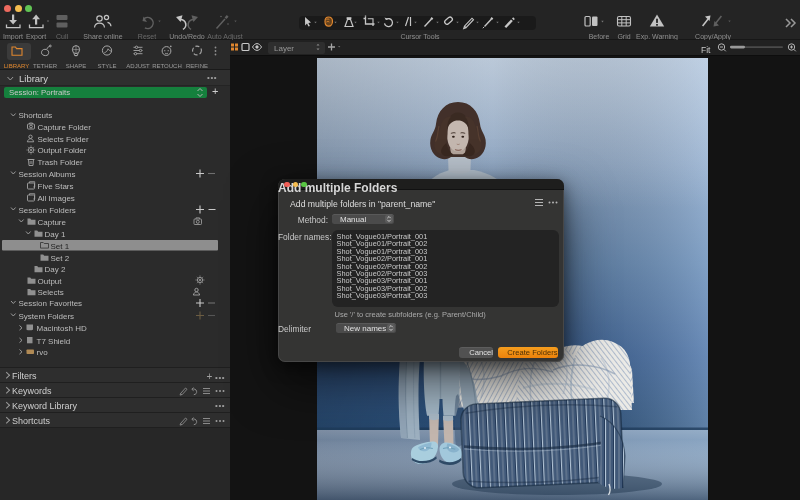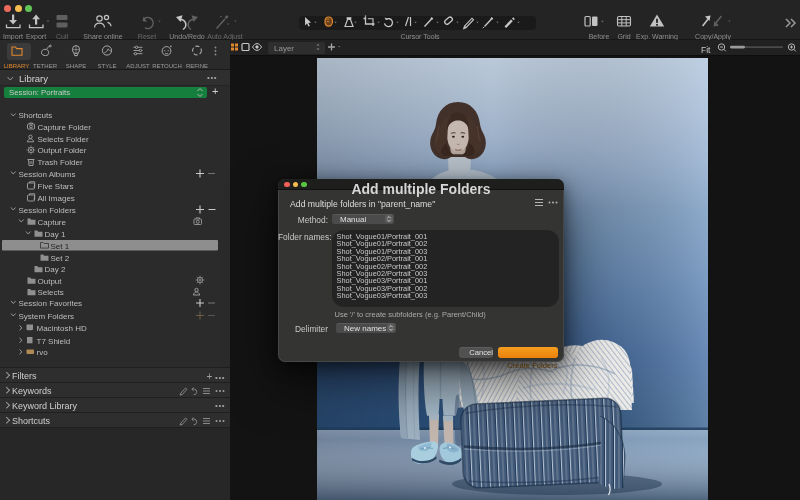--- a/index.html
+++ b/index.html
@@ -17,21 +17,21 @@
 #libhdr{position:absolute;left:0;top:30px;width:230px;height:16px;background:#2f2f2f;border-bottom:1px solid #242424}
 .ph{position:absolute;left:0;width:230px;height:15px;background:#2e2e2e;border-top:1px solid #1f1f1f;font-size:9px;color:#cfcfcf}
 .ph b{font-weight:400;position:absolute;left:12px;top:3px}
 .ph::before{content:"";position:absolute;left:4px;top:5px;width:3.5px;height:3.5px;border-right:1px solid #9a9a9a;border-bottom:1px solid #9a9a9a;transform:rotate(-45deg)}
 .pr{position:absolute;right:5px;top:3px;font-size:8px;color:#9f9f9f;letter-spacing:1px}
 
 #view{left:230px;top:56px;width:570px;height:444px;background:#131313}
 
 #dlg{left:278px;top:179px;width:286px;height:183px;border-radius:7px;background:#343433;outline:1px solid rgba(110,110,110,.35);outline-offset:-1px;box-shadow:0 20px 50px rgba(0,0,0,.6),0 4px 16px rgba(0,0,0,.5);z-index:40}
 #dtit{position:absolute;left:0;top:0;width:100%;height:11px;background:#1e1e1d;border-radius:7px 7px 0 0;border-bottom:1px solid #111}
-#dtit span{position:absolute;left:0;right:0;top:2px;text-align:center;font-size:14px;font-weight:bold;color:#d6d6d6}
+#dtit span{position:absolute;left:0;right:0;top:2px;text-align:left;font-size:12px;font-weight:bold;color:#d6d6d6}
 .dl{position:absolute;font-size:8.4px;color:#c9c9c9;white-space:nowrap}
 .sel2{position:absolute;height:10px;background:#4b4b4b;border-radius:2.5px;font-size:8px;color:#e0e0e0;box-shadow:inset 0 1px 0 rgba(255,255,255,.08)}
 .sel2 i{font-style:normal;position:absolute;left:8px;top:1px}
 .stp{position:absolute;right:1px;top:1px;width:8px;height:8px;background:#5c5c5c;border-radius:2px}
 .btn{position:absolute;height:10.5px;border-radius:3px;font-size:7.6px;text-align:right}
 svg{position:absolute;overflow:visible}
 .t{position:absolute;white-space:nowrap}
 </style></head>
 <body>
 <div id="stage">
@@ -630,37 +630,37 @@
   <div class="dl" style="left:0;top:36px;width:50px;text-align:right">Method:</div>
   <div class="sel2" style="left:54px;top:35px;width:62px">
         <i>Manual</i>
     <span class="stp">
           <svg width="8" height="8" style="left:0;top:0">
             <path d="M2.3 3.2 4 1.5 5.7 3.2M2.3 4.8 4 6.5 5.7 4.8" fill="none" stroke="#d0d0d0" stroke-width="1"></path>
           </svg>
         </span>
   </div>
   <div class="dl" style="left:0;top:53px;width:50px;text-align:left">Folder names:</div>
-  <div class="ab" style="left:53.5px;top:51px;width:227px;height:76.5px;background:#232323;border-radius:12px">
+  <div class="ab" style="left:53.5px;top:51px;width:227px;height:76.5px;background:#232323;border-radius:6px">
     <div style="position:absolute;left:5px;top:3px;font-size:7.4px;line-height:7.4px;color:#c9c9c9;white-space:pre">Shot_Vogue01/Portrait_001
 Shot_Vogue01/Portrait_002
 Shot_Vogue01/Portrait_003
 Shot_Vogue02/Portrait_001
 Shot_Vogue02/Portrait_002
 Shot_Vogue02/Portrait_003
 Shot_Vogue03/Portrait_001
 Shot_Vogue03/Portrait_002
 Shot_Vogue03/Portrait_003</div>
   </div>
   <div class="dl" style="left:56.5px;top:131px;font-size:7.5px;color:#ababab">Use '/' to create subfolders (e.g. Parent/Child)</div>
-  <div class="dl" style="left:0;top:145px;width:50px;text-align:right">Delimiter</div>
+  <div class="dl" style="left:0;top:145px;width:50px;">Delimiter</div>
   <div class="sel2" style="left:58px;top:144px;width:60px">
         <i>New names</i>
     <span class="stp">
           <svg width="8" height="8" style="left:0;top:0">
             <path d="M2.3 3.2 4 1.5 5.7 3.2M2.3 4.8 4 6.5 5.7 4.8" fill="none" stroke="#d0d0d0" stroke-width="1"></path>
           </svg>
         </span>
   </div>
   <div class="btn" style="left:181px;top:168px;width:34px;background:#515151;color:#e3e3e3;box-shadow:inset 0 1px 0 rgba(255,255,255,.07)"><span style="position:relative;top:1px">Cancel</span></div>
-  <div class="btn" style="left:219.5px;top:168px;width:60px;background:linear-gradient(#f59d1e,#ec820b);color:#503005"><span style="position:relative;top:14px">Create Folders</span></div>
+  <div class="btn" style="left:219.5px;top:168px;width:60px;background:linear-gradient(#f59d1e,#ec820b);color:#503005"><span style="position:relative;top:1px">Create Folders</span></div>
 </div>
 </div>
 
 </body></html>

